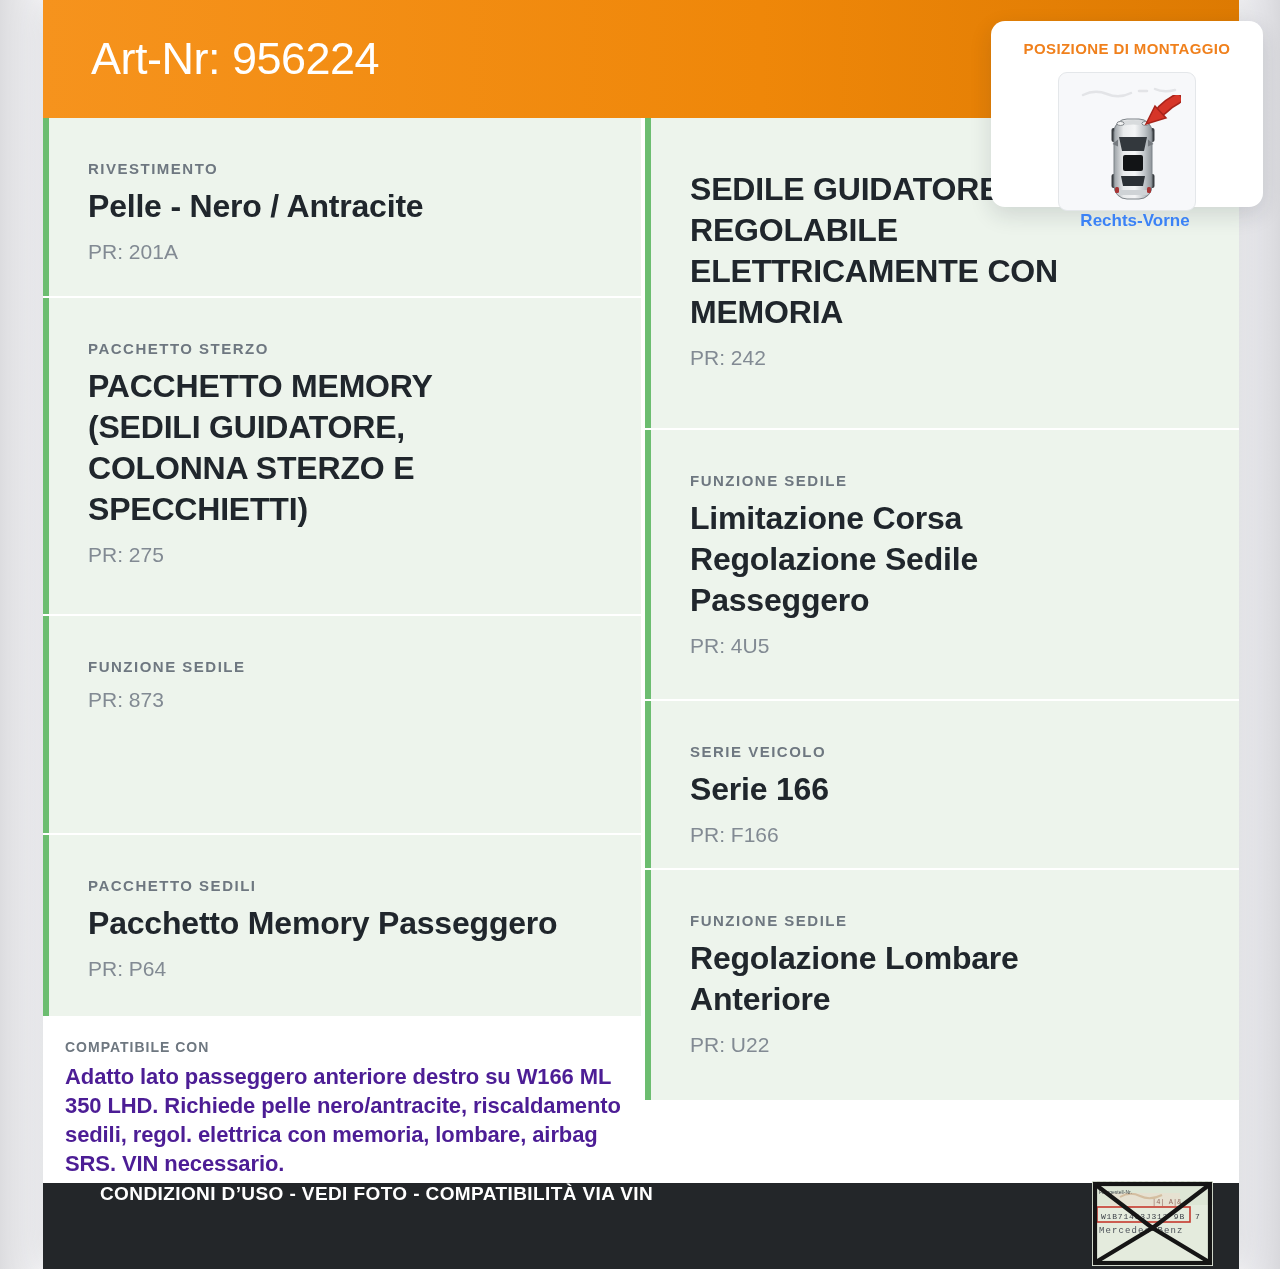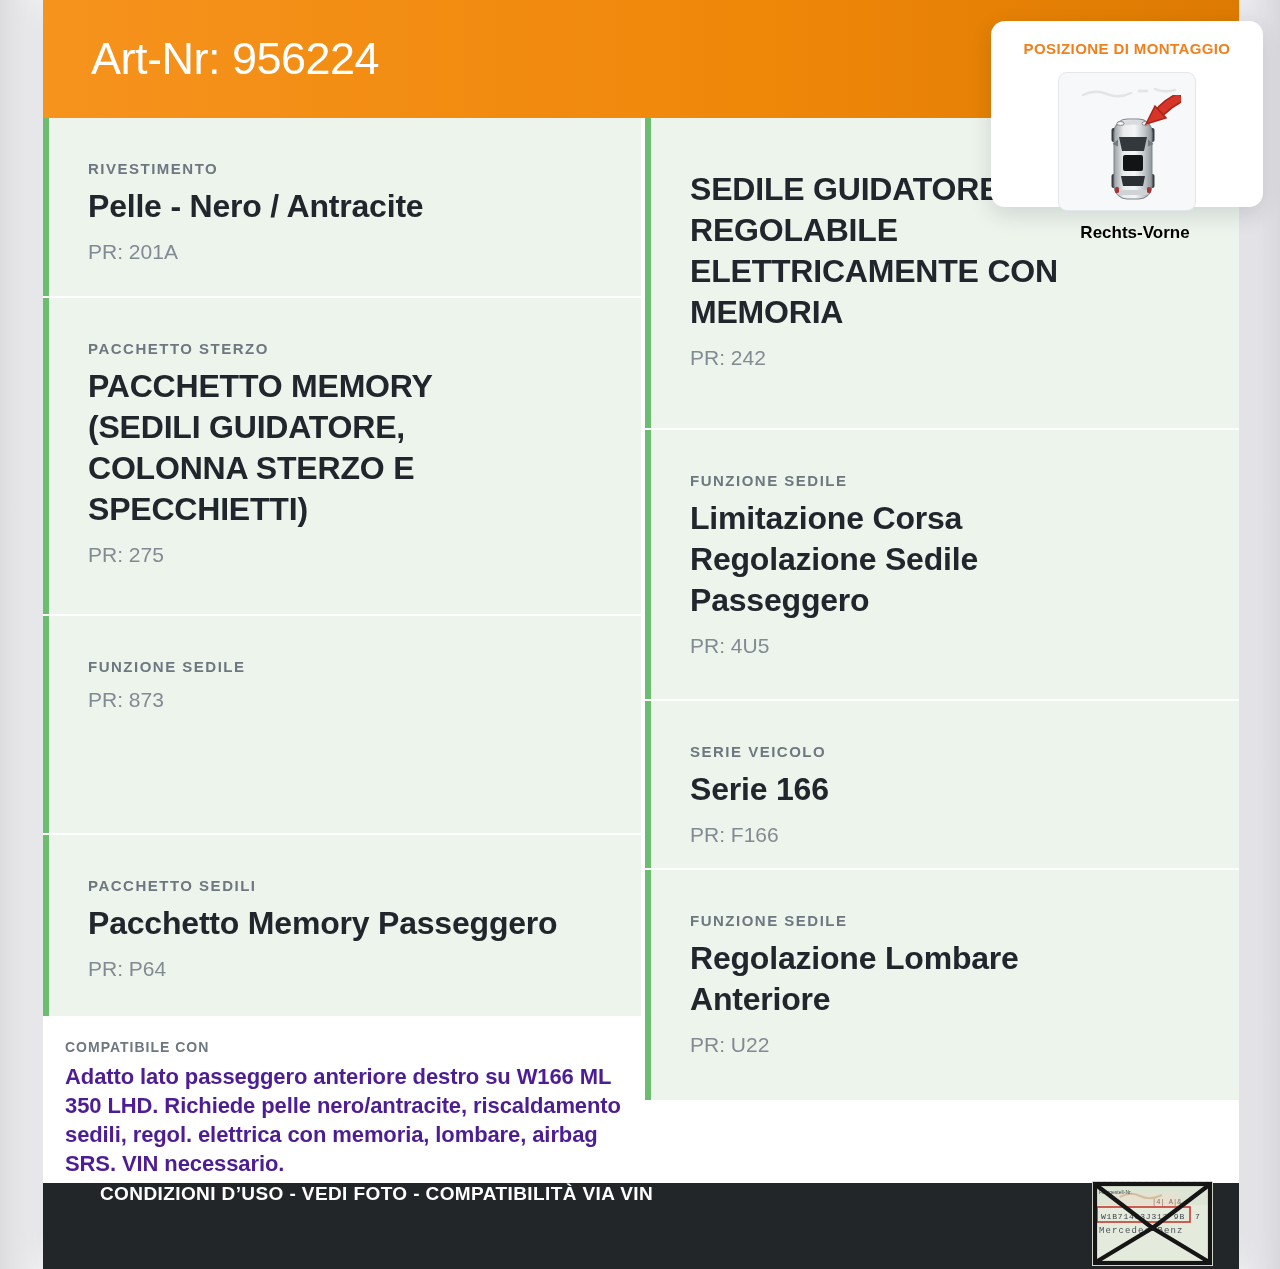--- a/index.html
+++ b/index.html
@@ -69,21 +69,21 @@
     background:#fff;border-radius:14px;z-index:10;
     box-shadow:0 8px 22px rgba(30,35,50,.14);
     text-align:center;box-sizing:border-box;padding-top:19px;
   }
   .mount-title{font-size:15px;font-weight:800;color:#f0801c;letter-spacing:.4px;}
   .mount-imgbox{
     position:relative;width:138px;height:139px;margin:15px auto 0;
     background:#f7f8fa;border:1px solid #e4e7ea;border-radius:9px;
     box-sizing:border-box;
   }
-  .mount-pos{margin-top:12px;font-size:17px;font-weight:700;color:#000000;padding-left:16px;}
+  .mount-pos{margin-top:0;font-size:17px;font-weight:700;color:#3b82f6;padding-left:16px;}
   .car-svg{position:absolute;left:52px;top:45px;}
   .arrow-svg{position:absolute;left:84px;top:22px;}
   .scribble-svg{position:absolute;left:18px;top:8px;}
   
   .vindoc{position:absolute;left:1092px;top:1181px;width:121px;height:85px;z-index:20;}
 </style>
 </head>
 <body>
 
 <div class="page">

